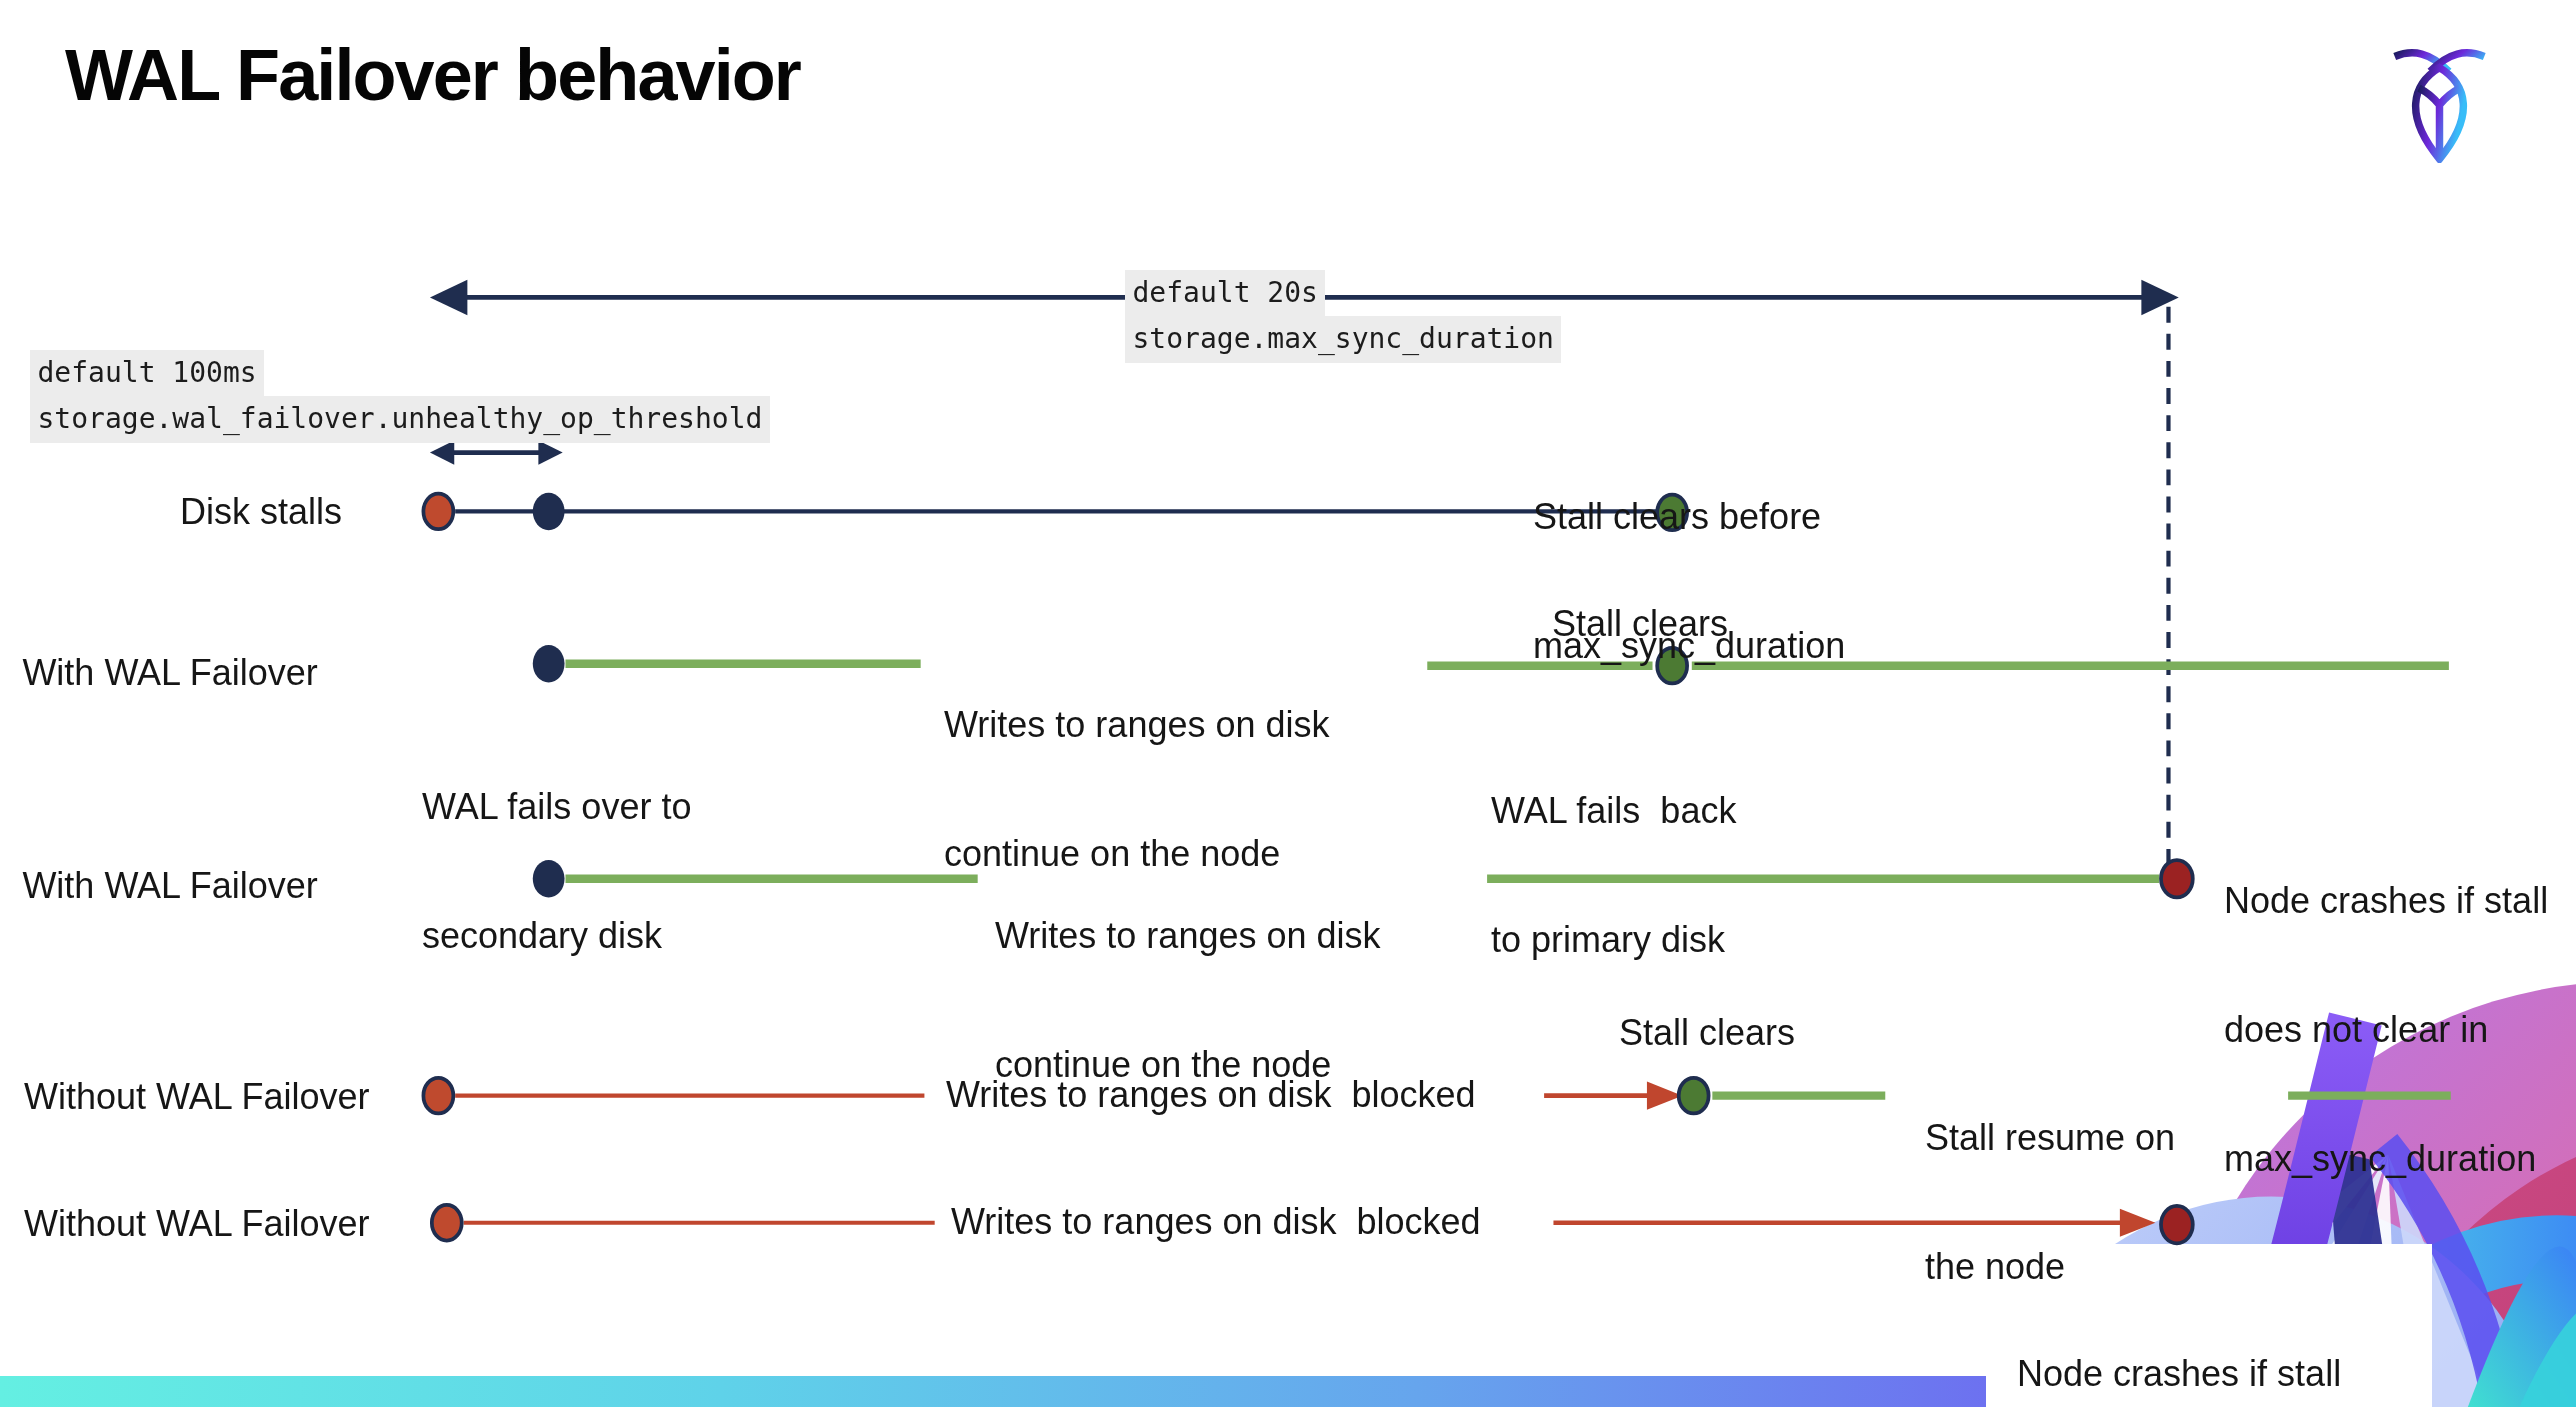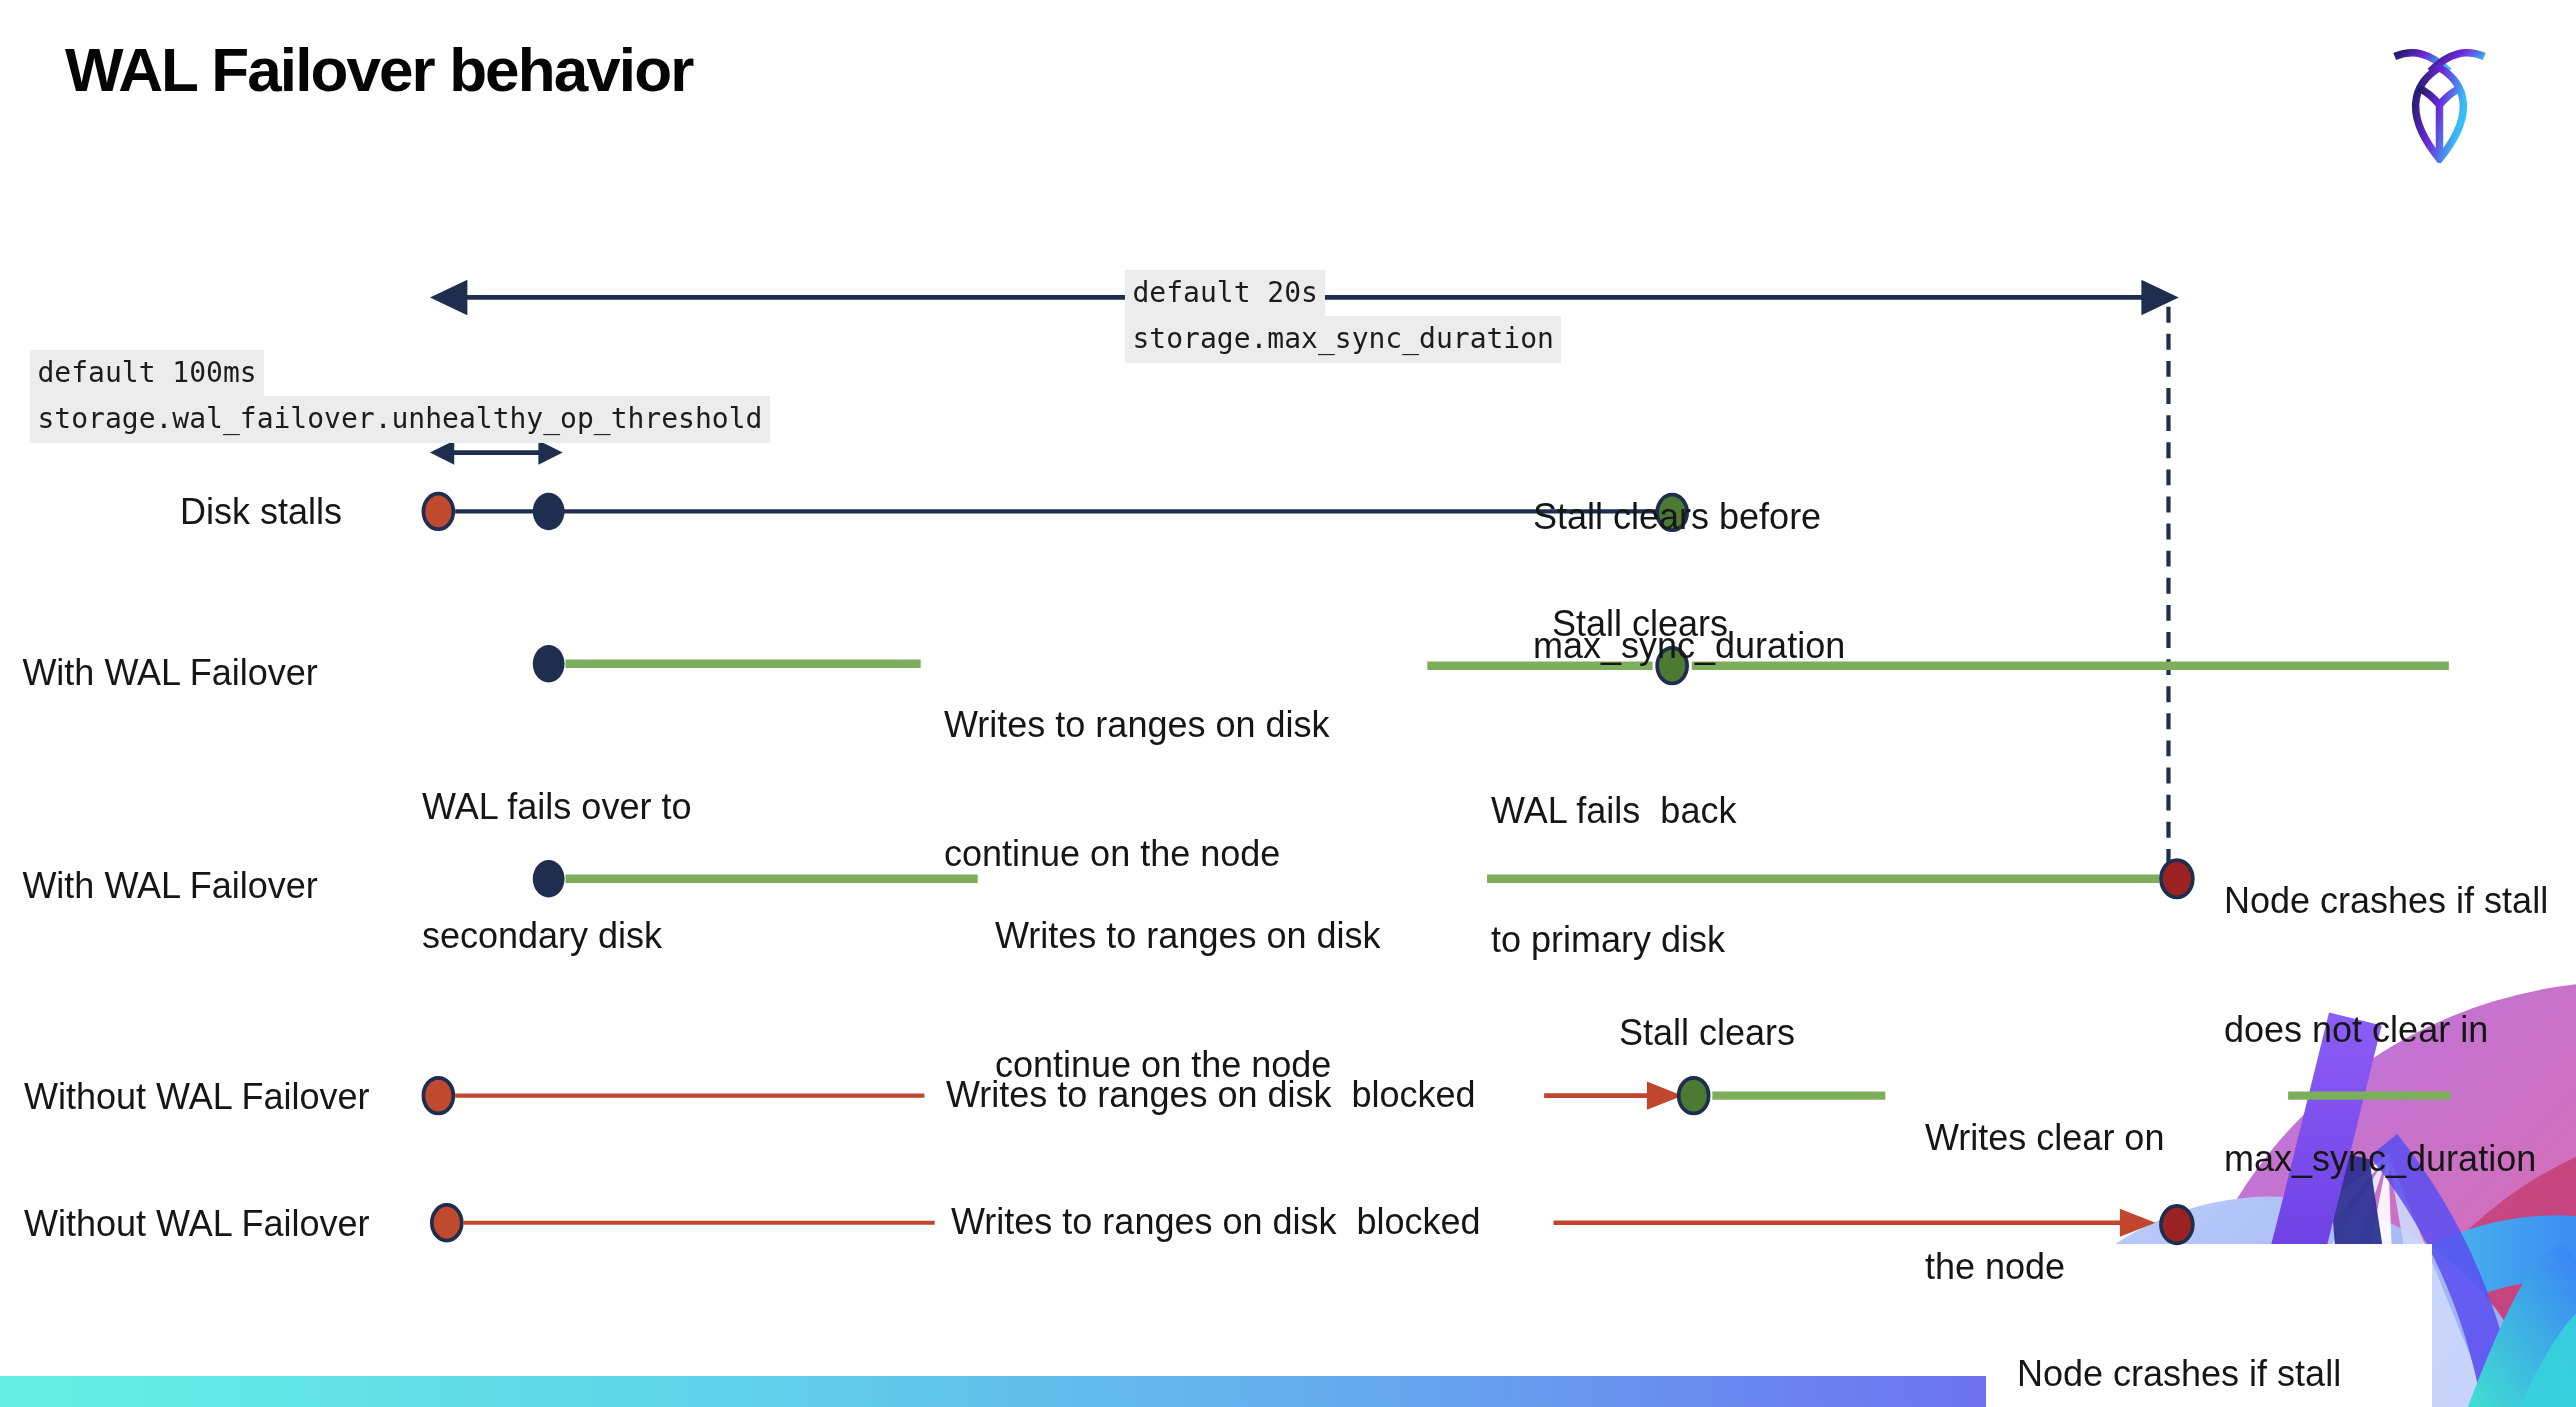--- a/index.html
+++ b/index.html
@@ -3,21 +3,21 @@
 <meta charset="utf-8">
 <style>
   html,body{margin:0;padding:0;background:#fff;}
   #slide{
     position:relative;width:2576px;height:1408px;background:#ffffff;
     overflow:hidden;font-family:"Liberation Sans",sans-serif;color:#121212;
   }
   .abs{position:absolute;}
   
   .title{
-    left:65px;top:34px;font-size:62px;font-weight:800;letter-spacing:-1.9px;
+    left:65px;top:34px;font-size:72px;font-weight:800;letter-spacing:-1.9px;
     color:#050505;z-index:6;
   }
   
   .codeblock{z-index:6;line-height:39px;}
   .codeblock span{
     display:inline-block;background:#ececec;color:#1c1c1c;
     font-family:"DejaVu Sans Mono","Liberation Mono",monospace;
     font-size:28px;padding:2.8px 7.5px 4.7px 7.5px;white-space:pre;
   }
   
@@ -191,21 +191,21 @@
   </div>
   <div class="abs lbl" style="left:2224px;top:793px;">
     <div>Node crashes if stall</div>
     <div>does not clear in</div>
     <div>max_sync_duration</div>
   </div>
 
   <div class="abs lbl center" style="left:946px;top:1073px;width:570px;">Writes to ranges on disk  blocked</div>
   <div class="abs lbl center" style="left:1619px;top:1011px;width:206px;">Stall clears</div>
   <div class="abs lbl center" style="left:1925px;top:1030px;width:327px;">
-    <div>Writes clear on</div>
+    <div>Stall resume on</div>
     <div>the node</div>
   </div>
 
   <div class="abs lbl center" style="left:951px;top:1200px;width:570px;">Writes to ranges on disk  blocked</div>
   <div class="abs lbl" style="left:2017px;top:1266px;">
     <div>Node crashes if stall</div>
     
     
   </div>
 

